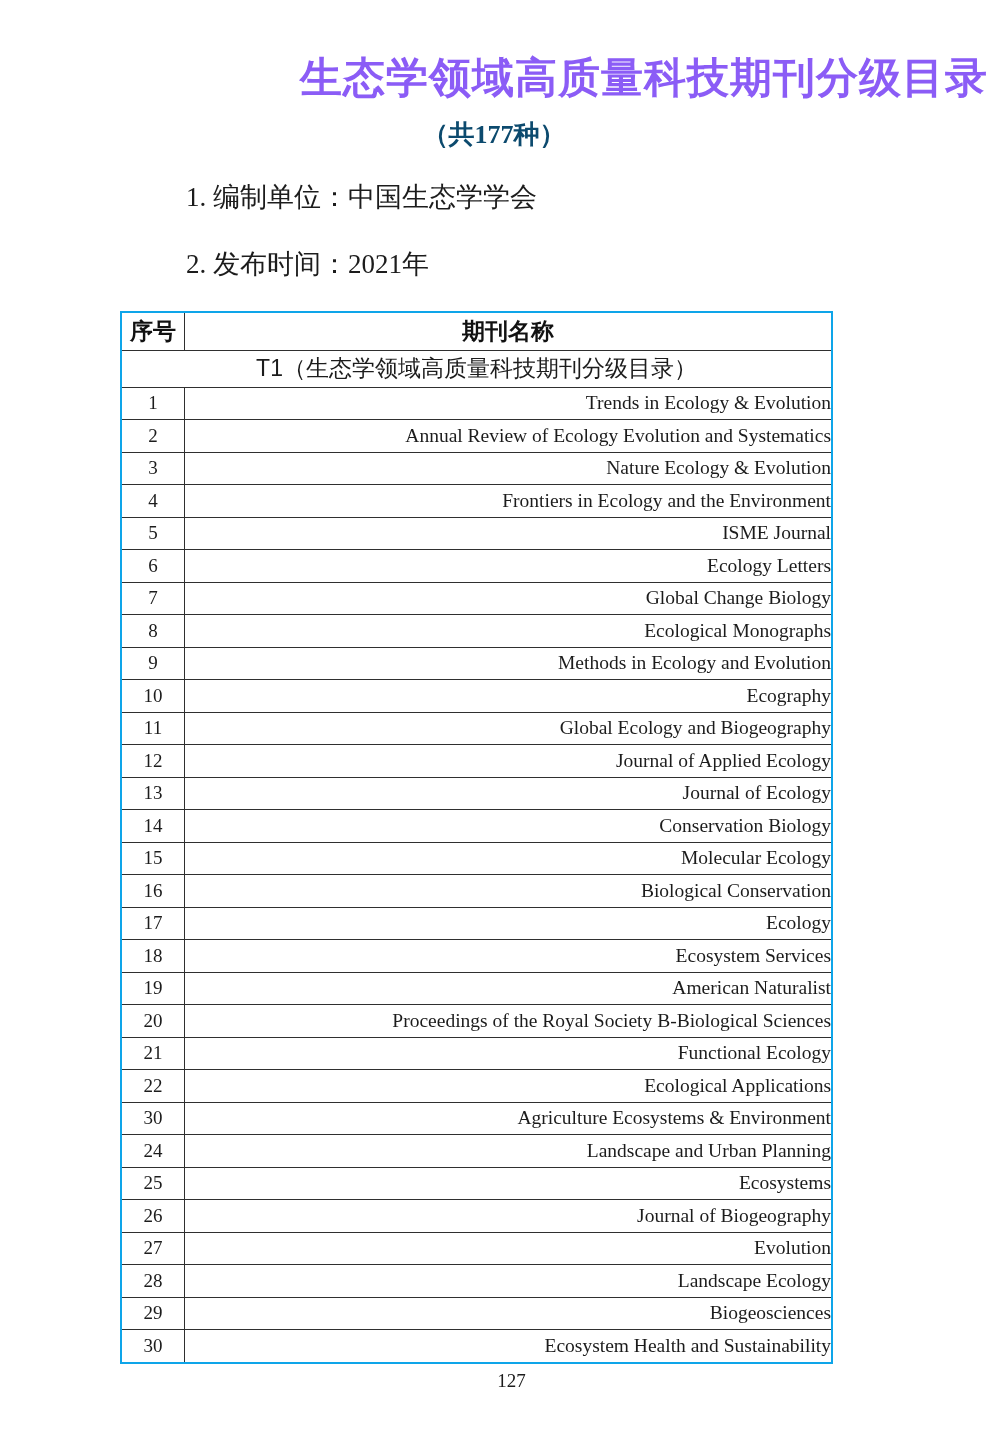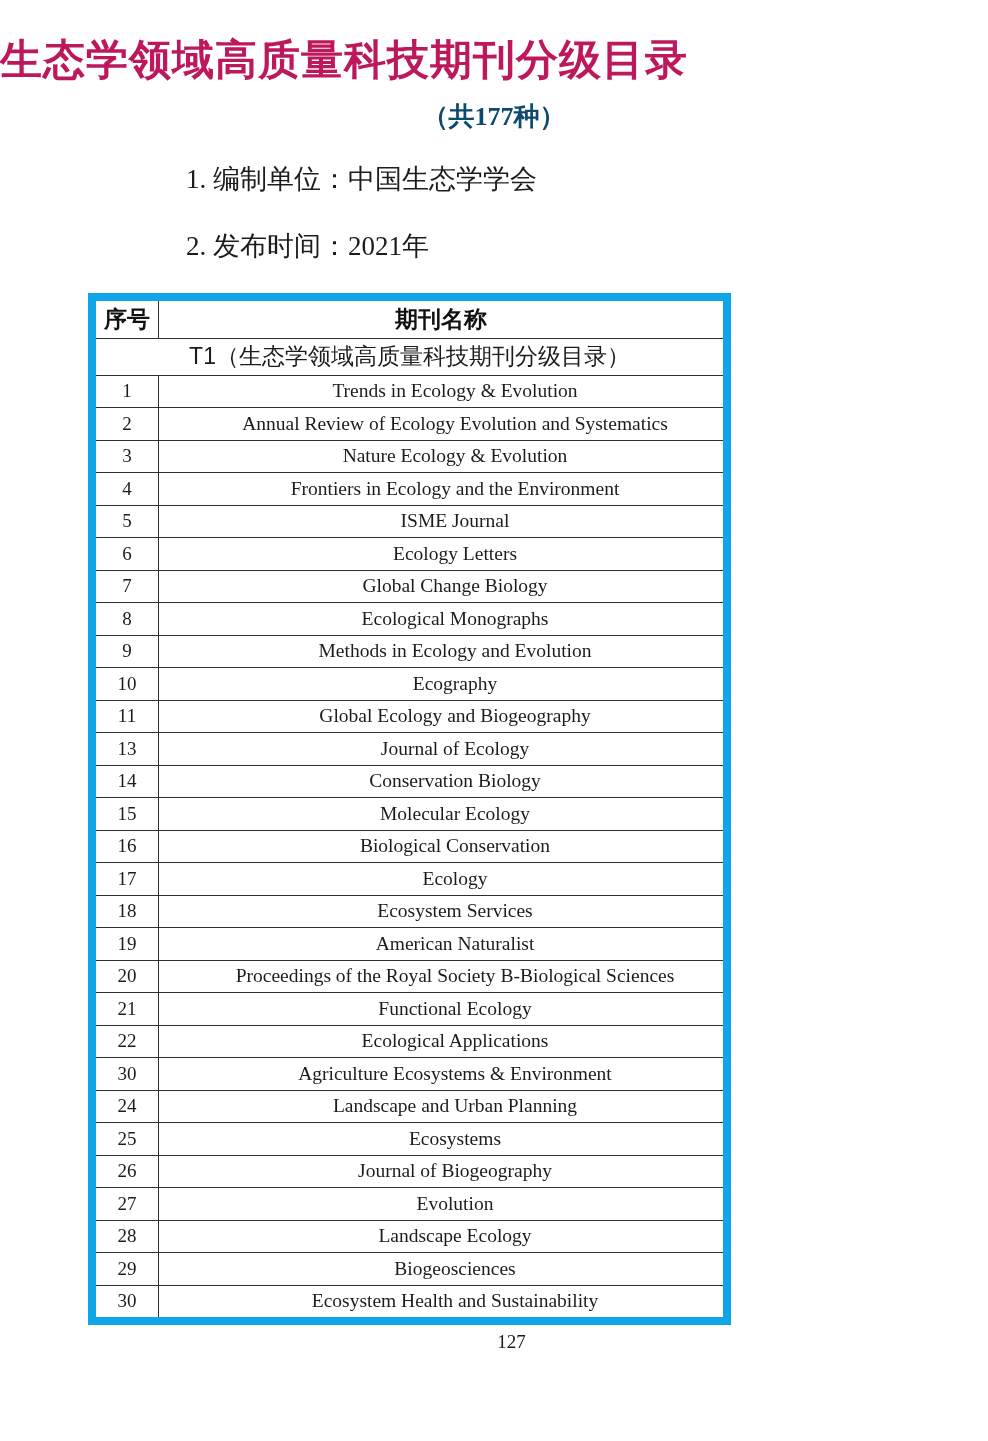--- a/index.html
+++ b/index.html
@@ -14,50 +14,50 @@
     font-family: "Liberation Serif", serif;
     overflow: hidden;
   }
   .page {
     position: relative;
     width: 988px;
     height: 1441px;
   }
   .doc-title {
     margin: 0;
-    padding-top: 34px;
-    text-align: left;
+    padding-top: 52px;
+    text-align: right;
     font-size: 42px;
     line-height: 1.25;
     font-weight: 800;
     letter-spacing: 1px;
-    color: #be185d;
+    color: #8b5cf6;
     font-family: "Liberation Serif", serif;
   }
   .doc-subtitle {
     margin-top: 12px;
     text-align: center;
     font-size: 26px;
     font-weight: 700;
     color: #0c4a6e;
   }
   .meta-line {
     margin-left: 186px;
     font-size: 27px;
     color: #1c1c1c;
   }
   .meta-line.first { margin-top: 27px; }
   .meta-line.second { margin-top: 31px; }
 
   .journal-table {
     border-collapse: collapse;
     table-layout: fixed;
-    width: 643px;
-    margin: 29px 0 0 88px;
-    border: 8px solid #0ea5e9;
+    width: 713px;
+    margin: 29px 0 0 120px;
+    border: 2px solid #0ea5e9;
   }
   .journal-table th,
   .journal-table td {
     border: 1px solid #2f2f2f;
     padding: 0;
     overflow: hidden;
     white-space: nowrap;
   }
   .col-index { width: 62px; }
   .head-row th {
@@ -79,21 +79,21 @@
   .journal-table tbody td {
     height: 31.5px;
     font-size: 19.5px;
     color: #1c1c1c;
   }
   .journal-table tbody td.cell-index {
     text-align: center;
     font-size: 19px;
   }
   .journal-table tbody td.cell-journal {
-    text-align: center;
+    text-align: right;
     padding-left: 28px;
   }
   .page-footer {
     width: 643px;
     margin: 6px 0 8px 190px;
     text-align: center;
     font-size: 19px;
     color: #1c1c1c;
   }
 </style>
@@ -169,20 +169,24 @@
   <tr>
     <td class="cell-index">10</td>
     <td class="cell-journal">Ecography</td>
   </tr>
 
   <tr>
     <td class="cell-index">11</td>
     <td class="cell-journal">Global Ecology and Biogeography</td>
   </tr>
 
+  <tr>
+    <td class="cell-index">12</td>
+    <td class="cell-journal">Journal of Applied Ecology</td>
+  </tr>
 
   <tr>
     <td class="cell-index">13</td>
     <td class="cell-journal">Journal of Ecology</td>
   </tr>
 
   <tr>
     <td class="cell-index">14</td>
     <td class="cell-journal">Conservation Biology</td>
   </tr>

